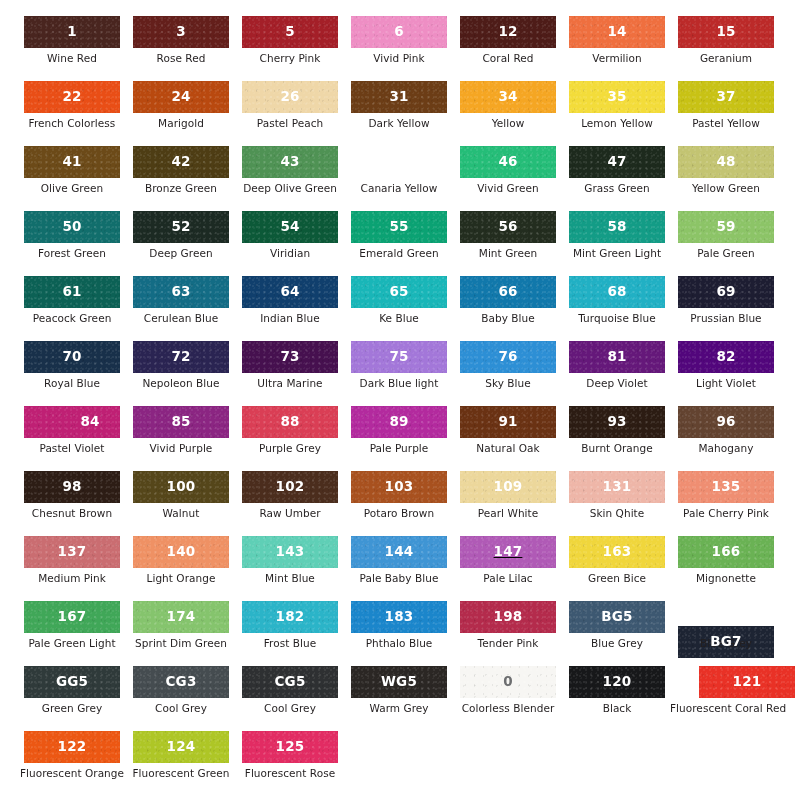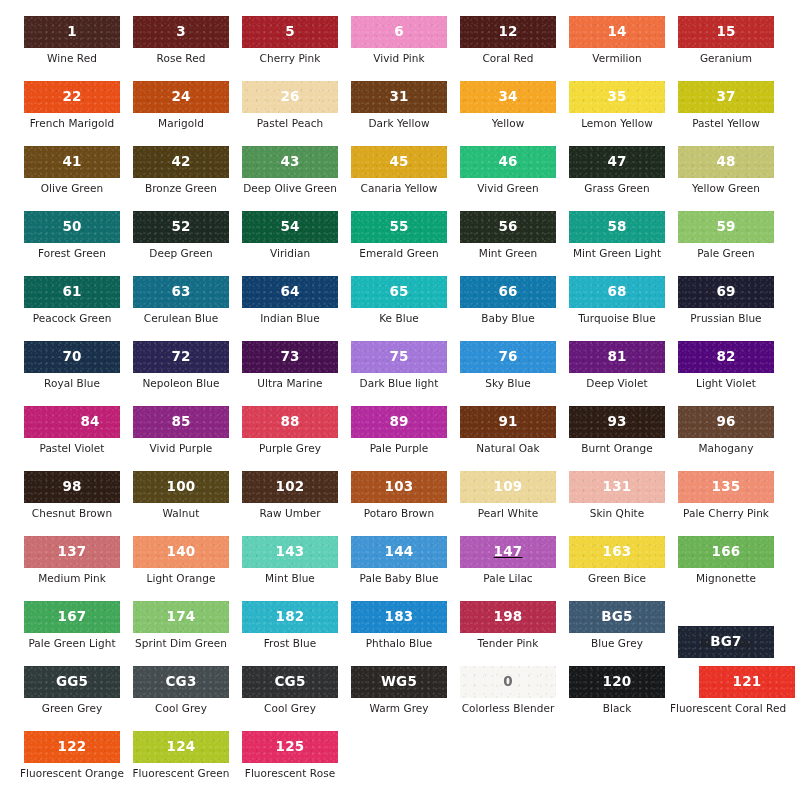--- a/index.html
+++ b/index.html
@@ -121,21 +121,21 @@
       <div class="swatch-cell">
         <div class="swatch-chip" style="background-color: rgb(188, 42, 41);">
           <span class="swatch-code" style="color: rgb(255, 255, 255);">15</span>
         </div>
         <div class="swatch-name">Geranium</div>
       </div>
       <div class="swatch-cell">
         <div class="swatch-chip" style="background-color: rgb(233, 78, 22);">
           <span class="swatch-code" style="color: rgb(255, 255, 255);">22</span>
         </div>
-        <div class="swatch-name">French Marigold</div>
+        <div class="swatch-name">French Colorless</div>
       </div>
       <div class="swatch-cell">
         <div class="swatch-chip" style="background-color: rgb(185, 73, 15);">
           <span class="swatch-code" style="color: rgb(255, 255, 255);">24</span>
         </div>
         <div class="swatch-name">Marigold</div>
       </div>
       <div class="swatch-cell">
         <div class="swatch-chip" style="background-color: rgb(239, 215, 168);">
           <span class="swatch-code" style="color: rgb(255, 255, 255);">26</span>
@@ -178,23 +178,20 @@
         </div>
         <div class="swatch-name">Bronze Green</div>
       </div>
       <div class="swatch-cell">
         <div class="swatch-chip" style="background-color: rgb(79, 146, 84);">
           <span class="swatch-code" style="color: rgb(255, 255, 255);">43</span>
         </div>
         <div class="swatch-name">Deep Olive Green</div>
       </div>
       <div class="swatch-cell">
-        <div class="swatch-chip" style="background-color: rgb(218, 166, 28);">
-          <span class="swatch-code" style="color: rgb(255, 255, 255);">45</span>
-        </div>
         <div class="swatch-name">Canaria Yellow</div>
       </div>
       <div class="swatch-cell">
         <div class="swatch-chip" style="background-color: rgb(37, 189, 120);">
           <span class="swatch-code" style="color: rgb(255, 255, 255);">46</span>
         </div>
         <div class="swatch-name">Vivid Green</div>
       </div>
       <div class="swatch-cell">
         <div class="swatch-chip" style="background-color: rgb(29, 42, 29);">

